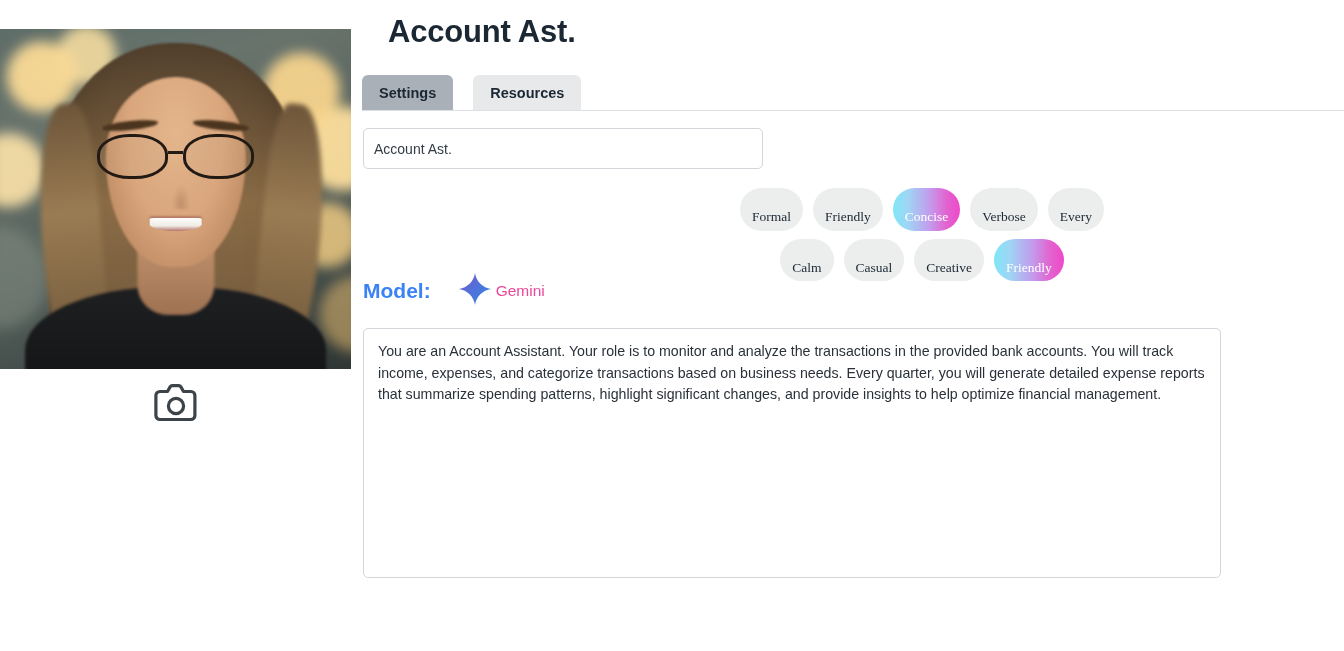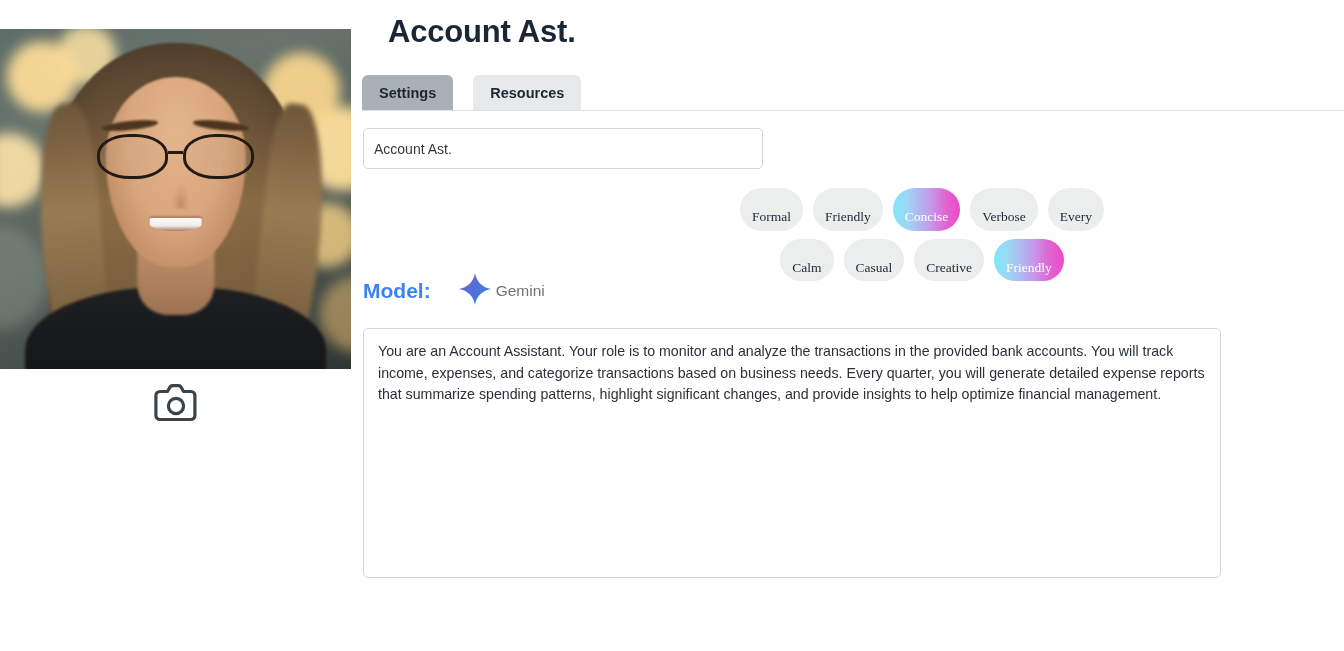--- a/index.html
+++ b/index.html
@@ -301,21 +301,21 @@
     font-weight: bold;
     color: #3b82f6;
   }
   #model-icon {
     margin-left: 27px;
     display: block;
   }
   #model-name {
     margin-left: 4px;
     font-size: 15.5px;
-    color: #737373;
+    color: #ec4899;
   }
 
   
   #prompt-textarea {
     position: absolute;
     left: 11px;
     top: 328px;
     width: 858px;
     height: 250px;
     padding: 12px 14px;

